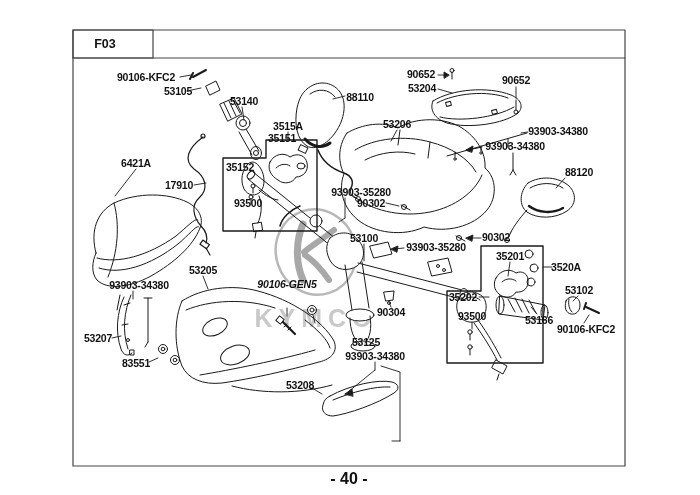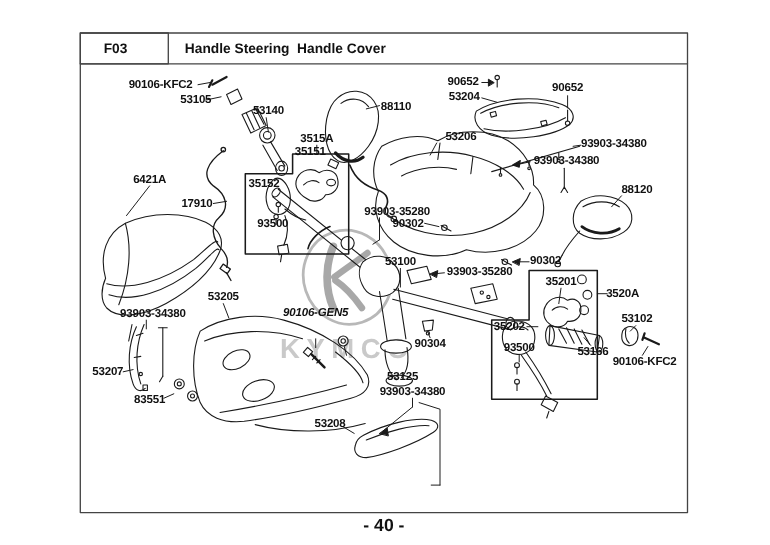--- a/index.html
+++ b/index.html
@@ -298,33 +298,32 @@
       <path d="M315,323 L313,315"></path>
       <path d="M391,307 L389,302"></path>
       <path d="M375,362 L375,370 M375,370 L348,392"></path>
         <path d="M345,394 L352,389 L353,396 Z" fill="#1a1a1a"></path>
       <path d="M381,366 L400,372 L400,441 M400,441 L392,441"></path>
       <path d="M312,388 L322,394"></path>
     </g>
   </svg>
 
   <div class="hdr-code">F03</div>
-  <div class="hdr-title">Handle Steering  Handle Cover</div>
 
   <div class="labels" id="labels-layer">
       <div class="callout" style="left: 146px; top: 77px;">90106-KFC2</div>
       <div class="callout" style="left: 178px; top: 91px;">53105</div>
       <div class="callout" style="left: 244px; top: 101px;">53140</div>
       <div class="callout" style="left: 360px; top: 97px;">88110</div>
       <div class="callout" style="left: 421px; top: 74px;">90652</div>
       <div class="callout" style="left: 422px; top: 88px;">53204</div>
       <div class="callout" style="left: 516px; top: 80px;">90652</div>
       <div class="callout" style="left: 558px; top: 131px;">93903-34380</div>
       <div class="callout" style="left: 515px; top: 146px;">93903-34380</div>
-      <div class="callout" style="left: 419px; top: 124px;">53206</div>
+      <div class="callout" style="left: 397px; top: 124px;">53206</div>
       <div class="callout" style="left: 288px; top: 126px;">3515A</div>
       <div class="callout" style="left: 282px; top: 138px;">35151</div>
       <div class="callout" style="left: 240px; top: 167px;">35152</div>
       <div class="callout" style="left: 248px; top: 203px;">93500</div>
       <div class="callout" style="left: 136px; top: 163px;">6421A</div>
       <div class="callout" style="left: 179px; top: 185px;">17910</div>
       <div class="callout" style="left: 565px; top: 172px; margin-left: 14px;">88120</div>
       <div class="callout" style="left: 361px; top: 192px;">93903-35280</div>
       <div class="callout" style="left: 371px; top: 203px;">90302</div>
       <div class="callout" style="left: 364px; top: 238px;">53100</div>

